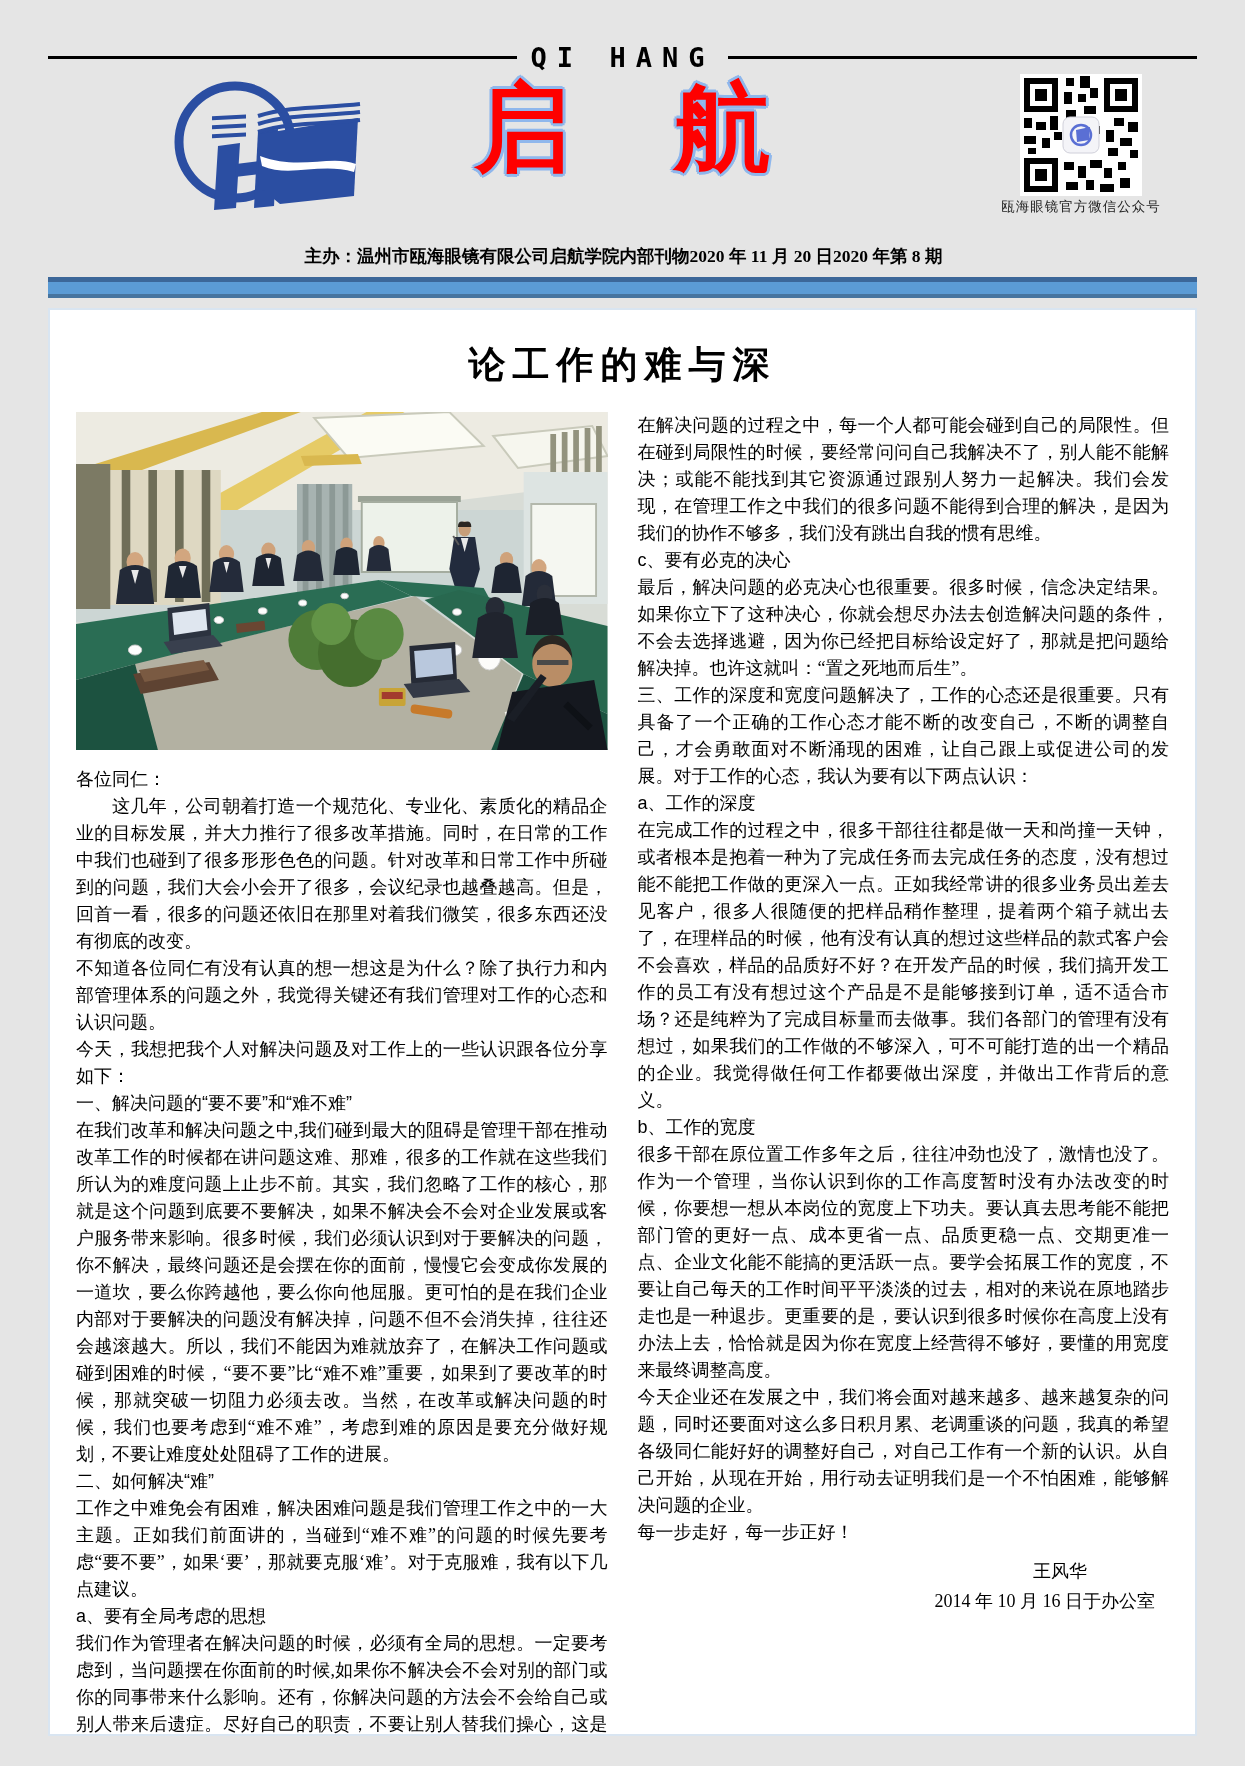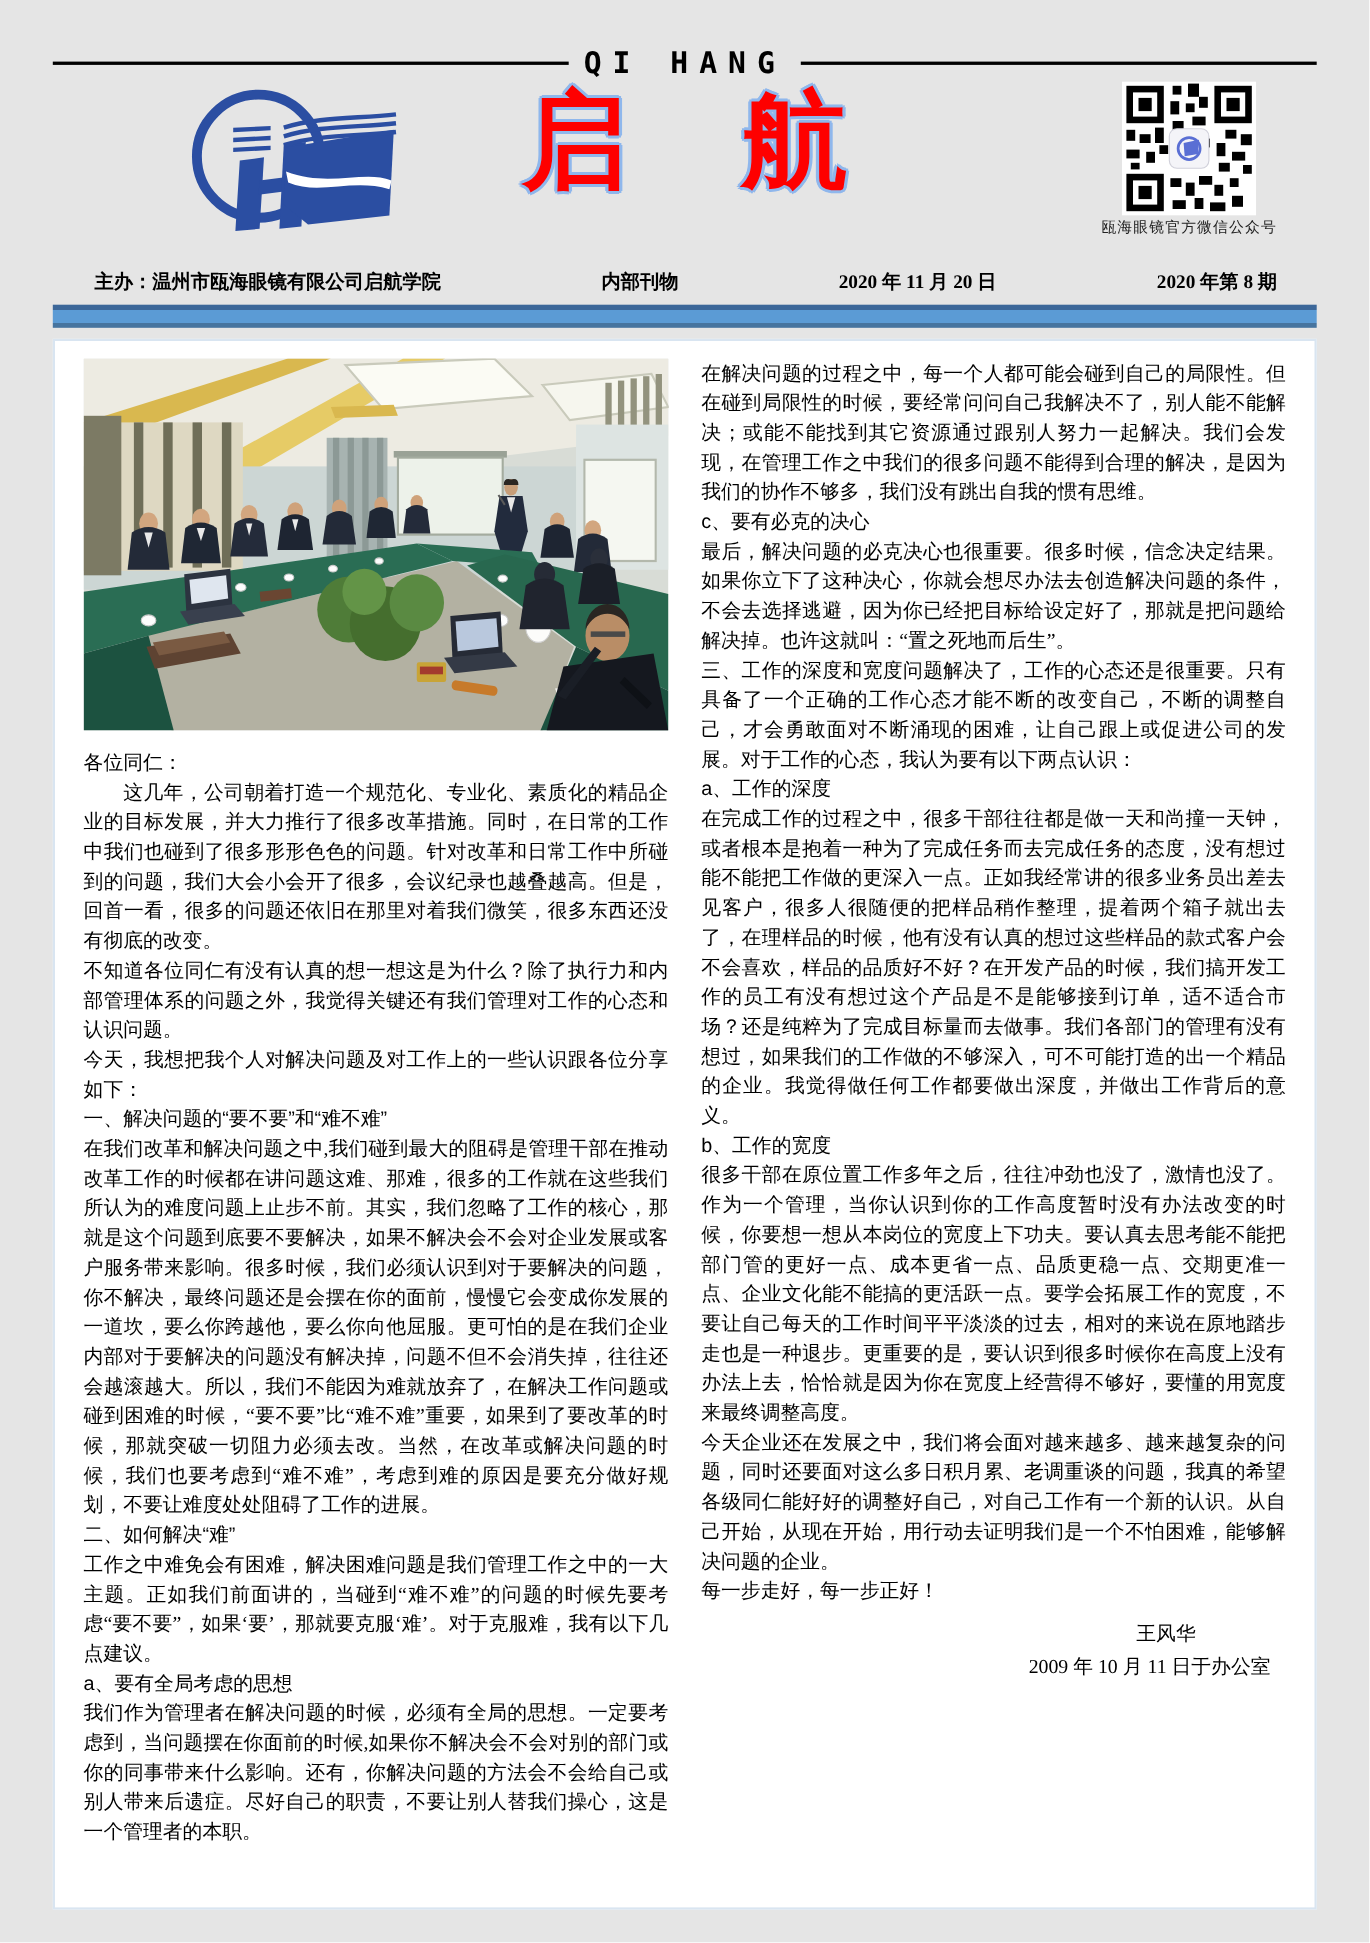--- a/index.html
+++ b/index.html
@@ -15,21 +15,21 @@
   .logo{position:absolute;left:92px;top:2px;}
   .paper-title{position:absolute;left:50%;top:2px;transform:translateX(-50%);
                display:flex;gap:104px;font-weight:bold;font-size:96px;line-height:1.1;
                color:#fe0000;white-space:nowrap;
                text-shadow:-3px 0 0 #8fb7ec,3px 0 0 #8fb7ec,0 -3px 0 #8fb7ec,0 3px 0 #8fb7ec,
                            -2px -2px 0 #8fb7ec,2px -2px 0 #8fb7ec,-2px 2px 0 #8fb7ec,2px 2px 0 #8fb7ec;}
   .qrblock{position:absolute;right:36px;top:0;width:160px;text-align:center;}
   .qrblock .qr{display:block;margin:0 auto;}
   .qrcaption{font-size:13.5px;margin-top:2px;color:#222;letter-spacing:1px;font-family:Liberation Serif, serif;}
   
-  .inforow{display:flex;justify-content:space-between;align-items:baseline;
+  .inforow{display:flex;justify-content:center;align-items:baseline;
            margin:2px 84px 0 86px;font-weight:bold;font-size:17.5px;white-space:nowrap;}
   
   .bluebar{height:21px;margin:9px 48px 0 48px;
            background:linear-gradient(#3c6799 0 23%,#5b9bd5 23% 80%,#46749f 80% 100%);}
   
   .contentbox{margin:10px 48px 0 48px;height:1428px;box-sizing:border-box;
               border:2px solid #d9e5f1;padding:16px 26px 0 26px;overflow:hidden;background:#fff;}
   .article-title{text-align:center;font-size:37px;font-weight:bold;letter-spacing:7px;
                  margin:14px 0 22px 0;}
   .columns{display:flex;gap:30px;}
@@ -142,20 +142,21 @@
   <div class="inforow">
     <span>主办：温州市瓯海眼镜有限公司启航学院</span>
     <span>内部刊物</span>
     <span>2020 年 11 月 20 日</span>
     <span>2020 年第 8 期</span>
   </div>
 
   <div class="bluebar"></div>
 
   <div class="contentbox">
+    <div class="article-title">论工作的难与深</div>
 
     <div class="columns">
 
       <div class="col">
         <div class="photo-wrap">
           <svg viewBox="0 0 558 338" preserveAspectRatio="none">
             <rect width="558" height="338" fill="#d8dcd6"></rect>
             <polygon points="0,0 558,0 558,70 300,100 0,145" fill="#edebe2"></polygon>
             <polygon points="0,58 195,0 236,0 12,78" fill="#d9b84f"></polygon>
             <polygon points="30,145 305,0 345,0 62,158" fill="#e6cb66"></polygon>
@@ -332,20 +333,20 @@
             <p class="para plain">三、工作的深度和宽度问题解决了，工作的心态还是很重要。只有具备了一个正确的工作心态才能不断的改变自己，不断的调整自己，才会勇敢面对不断涌现的困难，让自己跟上或促进公司的发展。对于工作的心态，我认为要有以下两点认识：</p>
             <p class="para sub">a、工作的深度</p>
             <p class="para plain">在完成工作的过程之中，很多干部往往都是做一天和尚撞一天钟，或者根本是抱着一种为了完成任务而去完成任务的态度，没有想过能不能把工作做的更深入一点。正如我经常讲的很多业务员出差去见客户，很多人很随便的把样品稍作整理，提着两个箱子就出去了，在理样品的时候，他有没有认真的想过这些样品的款式客户会不会喜欢，样品的品质好不好？在开发产品的时候，我们搞开发工作的员工有没有想过这个产品是不是能够接到订单，适不适合市场？还是纯粹为了完成目标量而去做事。我们各部门的管理有没有想过，如果我们的工作做的不够深入，可不可能打造的出一个精品的企业。我觉得做任何工作都要做出深度，并做出工作背后的意义。</p>
             <p class="para sub">b、工作的宽度</p>
             <p class="para plain">很多干部在原位置工作多年之后，往往冲劲也没了，激情也没了。作为一个管理，当你认识到你的工作高度暂时没有办法改变的时候，你要想一想从本岗位的宽度上下功夫。要认真去思考能不能把部门管的更好一点、成本更省一点、品质更稳一点、交期更准一点、企业文化能不能搞的更活跃一点。要学会拓展工作的宽度，不要让自己每天的工作时间平平淡淡的过去，相对的来说在原地踏步走也是一种退步。更重要的是，要认识到很多时候你在高度上没有办法上去，恰恰就是因为你在宽度上经营得不够好，要懂的用宽度来最终调整高度。</p>
             <p class="para plain">今天企业还在发展之中，我们将会面对越来越多、越来越复杂的问题，同时还要面对这么多日积月累、老调重谈的问题，我真的希望各级同仁能好好的调整好自己，对自己工作有一个新的认识。从自己开始，从现在开始，用行动去证明我们是一个不怕困难，能够解决问题的企业。</p>
             <p class="para plain">每一步走好，每一步正好！</p>
           </div>
         <div class="signature">
           <p class="sig-name">王风华</p>
-          <p class="sig-date">2009 年 10 月 11 日于办公室</p>
+          <p class="sig-date">2014 年 10 月 16 日于办公室</p>
         </div>
       </div>
 
     </div>
   </div>
 
 </div>
 
 </body></html>

